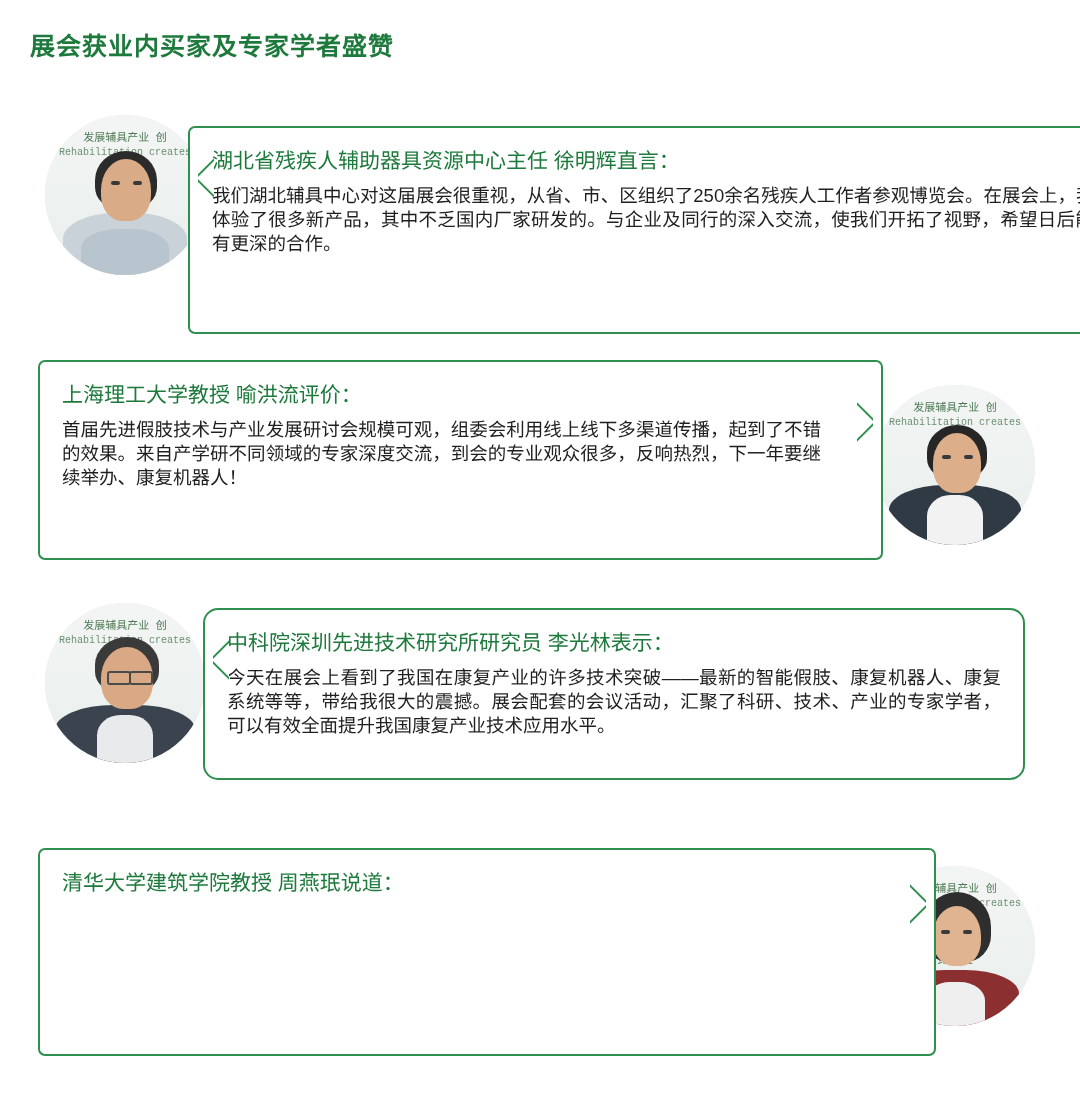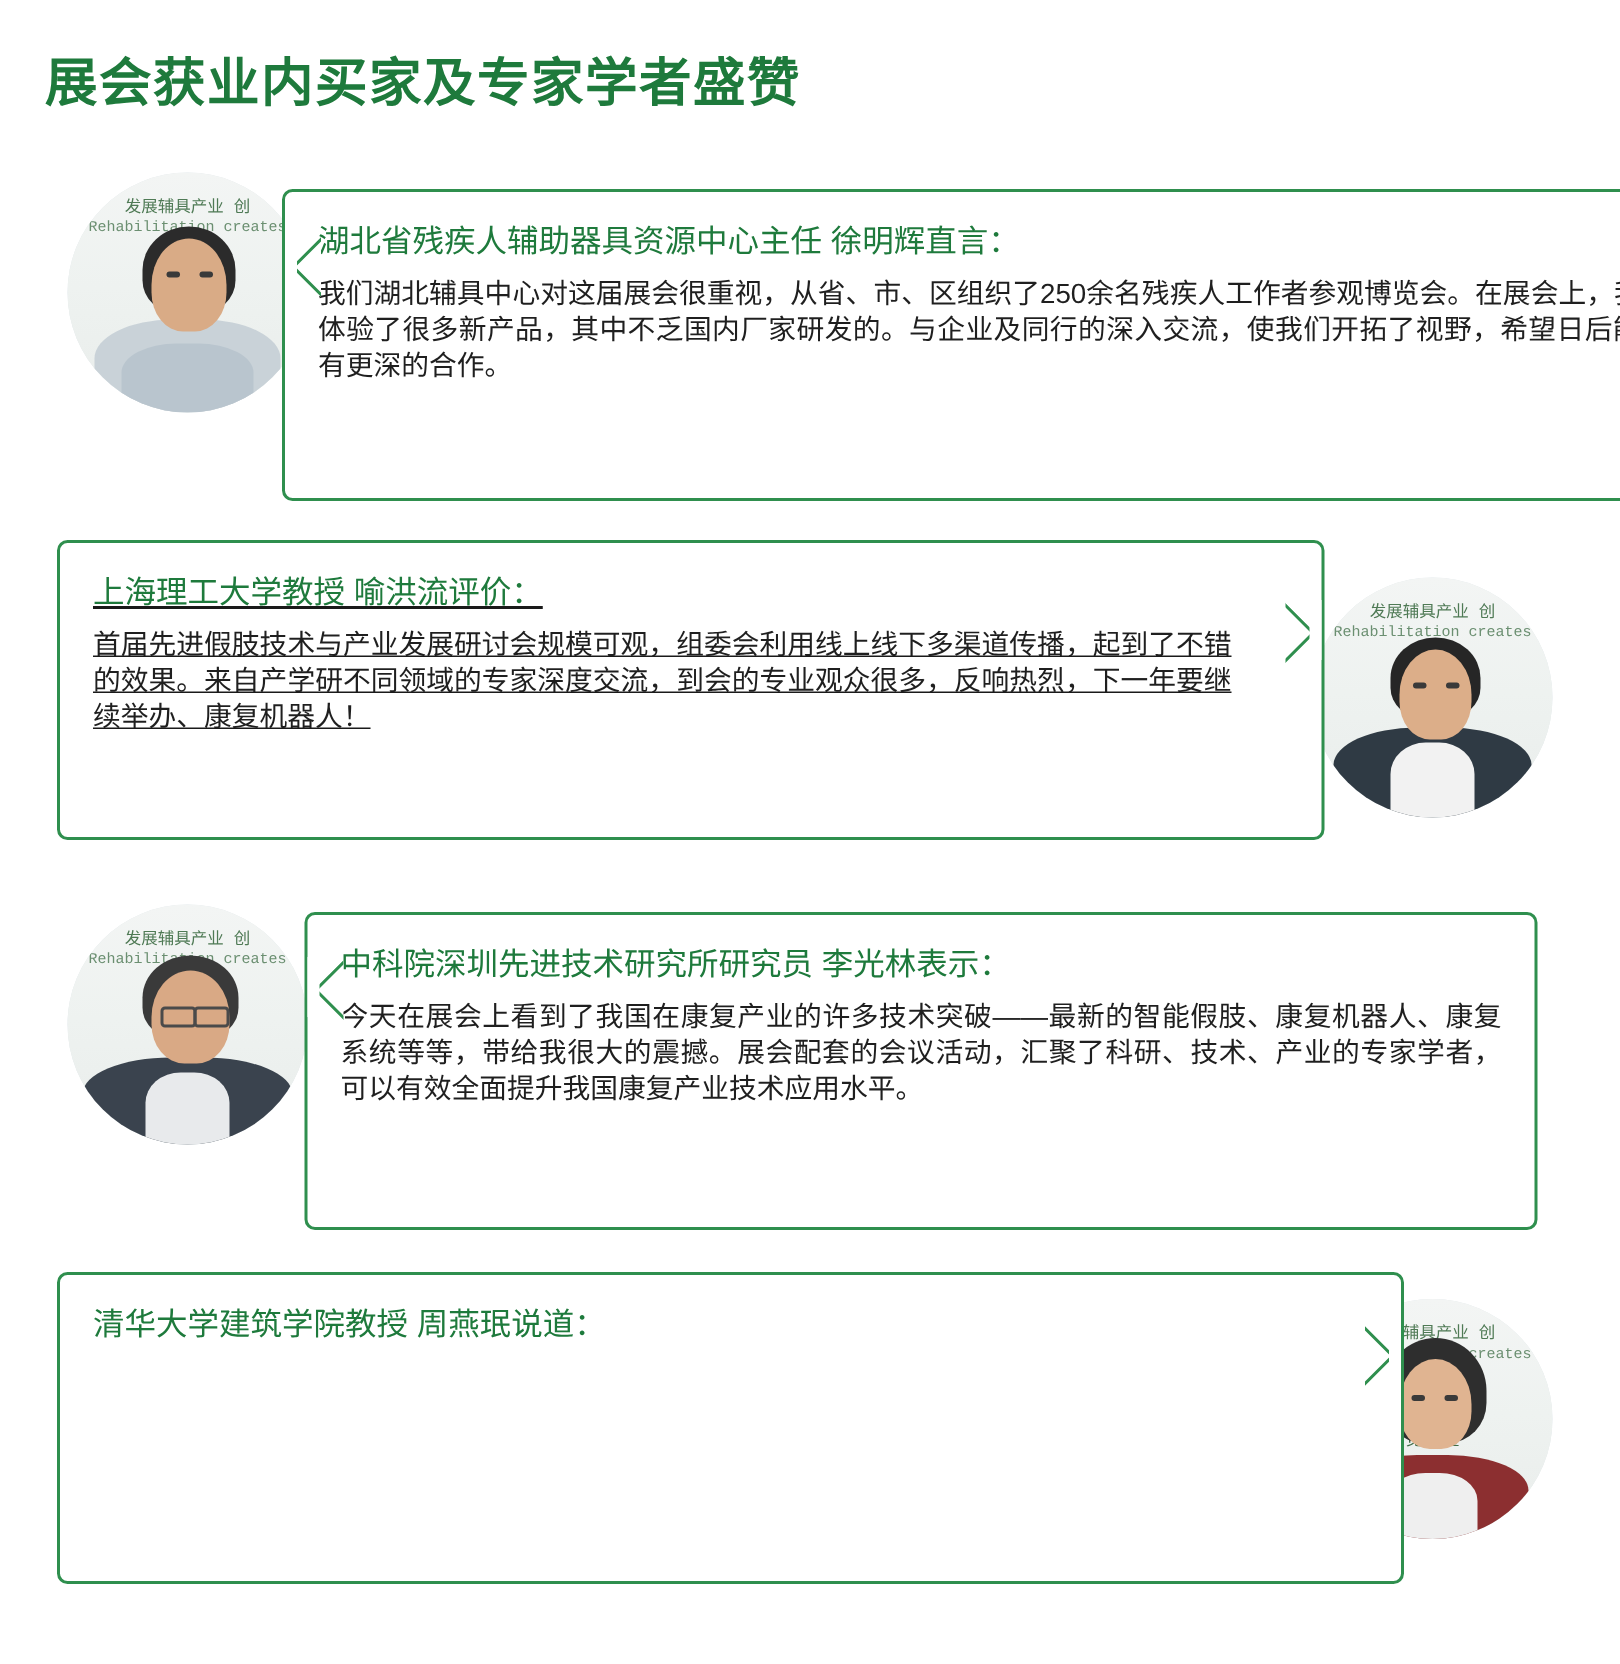--- a/index.html
+++ b/index.html
@@ -17,21 +17,21 @@
   }
   .page {
     position: relative;
     width: 1080px;
     height: 1109px;
   }
   .page-title {
     position: absolute;
     left: 30px;
     top: 26px;
-    font-size: 35px;
+    font-size: 25px;
     font-weight: bold;
     color: #1e7a3c;
     letter-spacing: 1px;
     white-space: nowrap;
   }
 
   
   .testimonial {
     position: absolute;
   }
@@ -173,21 +173,21 @@
       <div class="body-shape" style="left:52px; bottom:0; width:56px; height:50px; background:#f2f2f2;"></div>
       <div class="hair" style="left:52px; top:40px; width:60px; height:54px; background:#262626;"></div>
       <div class="head" style="left:58px; top:48px; width:48px; height:60px; background:#dcae89;"></div>
       <div style="position:absolute; left:67px; top:70px; width:9px; height:4px; background:#3a3a3a; border-radius:2px;"></div>
       <div style="position:absolute; left:89px; top:70px; width:9px; height:4px; background:#3a3a3a; border-radius:2px;"></div>
     </div>
 
     <div class="bubble" style="left:38px; top:0px; width:845px; height:200px;">
       <div class="tail right" style="top:36px;"></div>
       <div class="tail-cover" style="right:0; top:38px; height:40px;"></div>
-      <div class="bubble-inner" style="padding-right:60px;text-decoration:underline;">
+      <div class="bubble-inner" style="padding-right:60px;">
         <div class="speaker">上海理工大学教授  喻洪流评价：</div>
         <div class="quote-text">首届先进假肢技术与产业发展研讨会规模可观，组委会利用线上线下多渠道传播，起到了不错的效果。来自产学研不同领域的专家深度交流，到会的专业观众很多，反响热烈，下一年要继续举办、康复机器人！</div>
       </div>
     </div>
   </div>
 
   <div class="testimonial" style="left:0; top:598px; width:1080px; height:230px;">
 
     <div class="avatar" style="left:45px; top:5px; width:160px; height:160px;">
       <div class="avatar-banner"></div>
@@ -196,21 +196,21 @@
       <div class="avatar-text l3">览会暨</div>
       <div class="avatar-text l4">tion         China</div>
       <div class="body-shape" style="left:10px; bottom:0; width:140px; height:58px; background:#3a434e;"></div>
       <div class="body-shape" style="left:52px; bottom:0; width:56px; height:48px; background:#e8eaec;"></div>
       <div class="hair" style="left:50px; top:34px; width:64px; height:56px; background:#3a3a3a;"></div>
       <div class="head" style="left:56px; top:44px; width:52px; height:62px; background:#d9a985;"></div>
       <div style="position:absolute; left:62px; top:68px; width:20px; height:10px; border:2px solid #4a4a4a; border-radius:3px;"></div>
       <div style="position:absolute; left:84px; top:68px; width:20px; height:10px; border:2px solid #4a4a4a; border-radius:3px;"></div>
     </div>
 
-    <div class="bubble" style="left:203px; top:10px; width:822px; height:212px;">
+    <div class="bubble" style="left:203px; top:10px; width:822px; height:172px;border-radius:15px;">
       <div class="tail left" style="top:26px;"></div>
       <div class="tail-cover" style="left:0; top:28px; height:40px;"></div>
       <div class="bubble-inner">
         <div class="speaker">中科院深圳先进技术研究所研究员  李光林表示：</div>
         <div class="quote-text">今天在展会上看到了我国在康复产业的许多技术突破——最新的智能假肢、康复机器人、康复系统等等，带给我很大的震撼。展会配套的会议活动，汇聚了科研、技术、产业的专家学者，可以有效全面提升我国康复产业技术应用水平。</div>
       </div>
     </div>
   </div>
 
   <div class="testimonial" style="left:0; top:848px; width:1080px; height:230px;">

